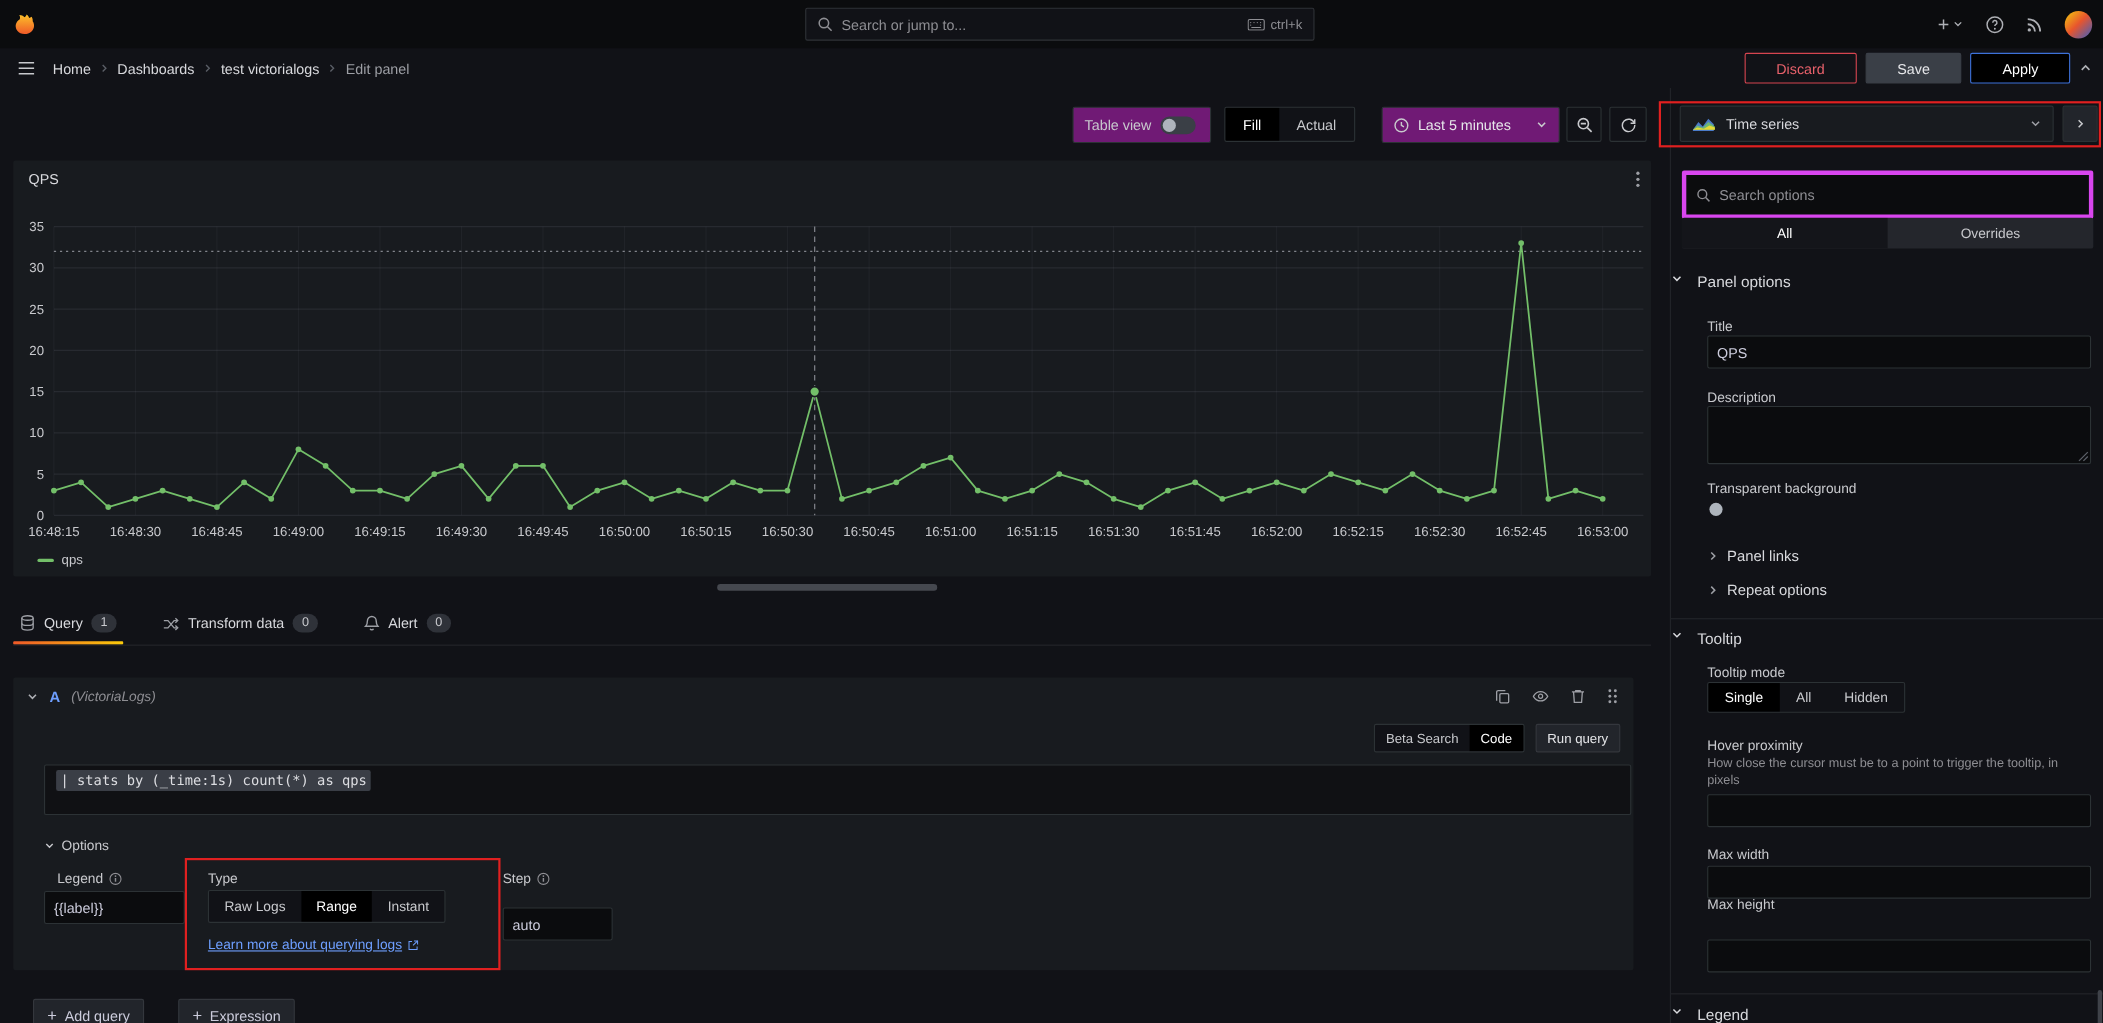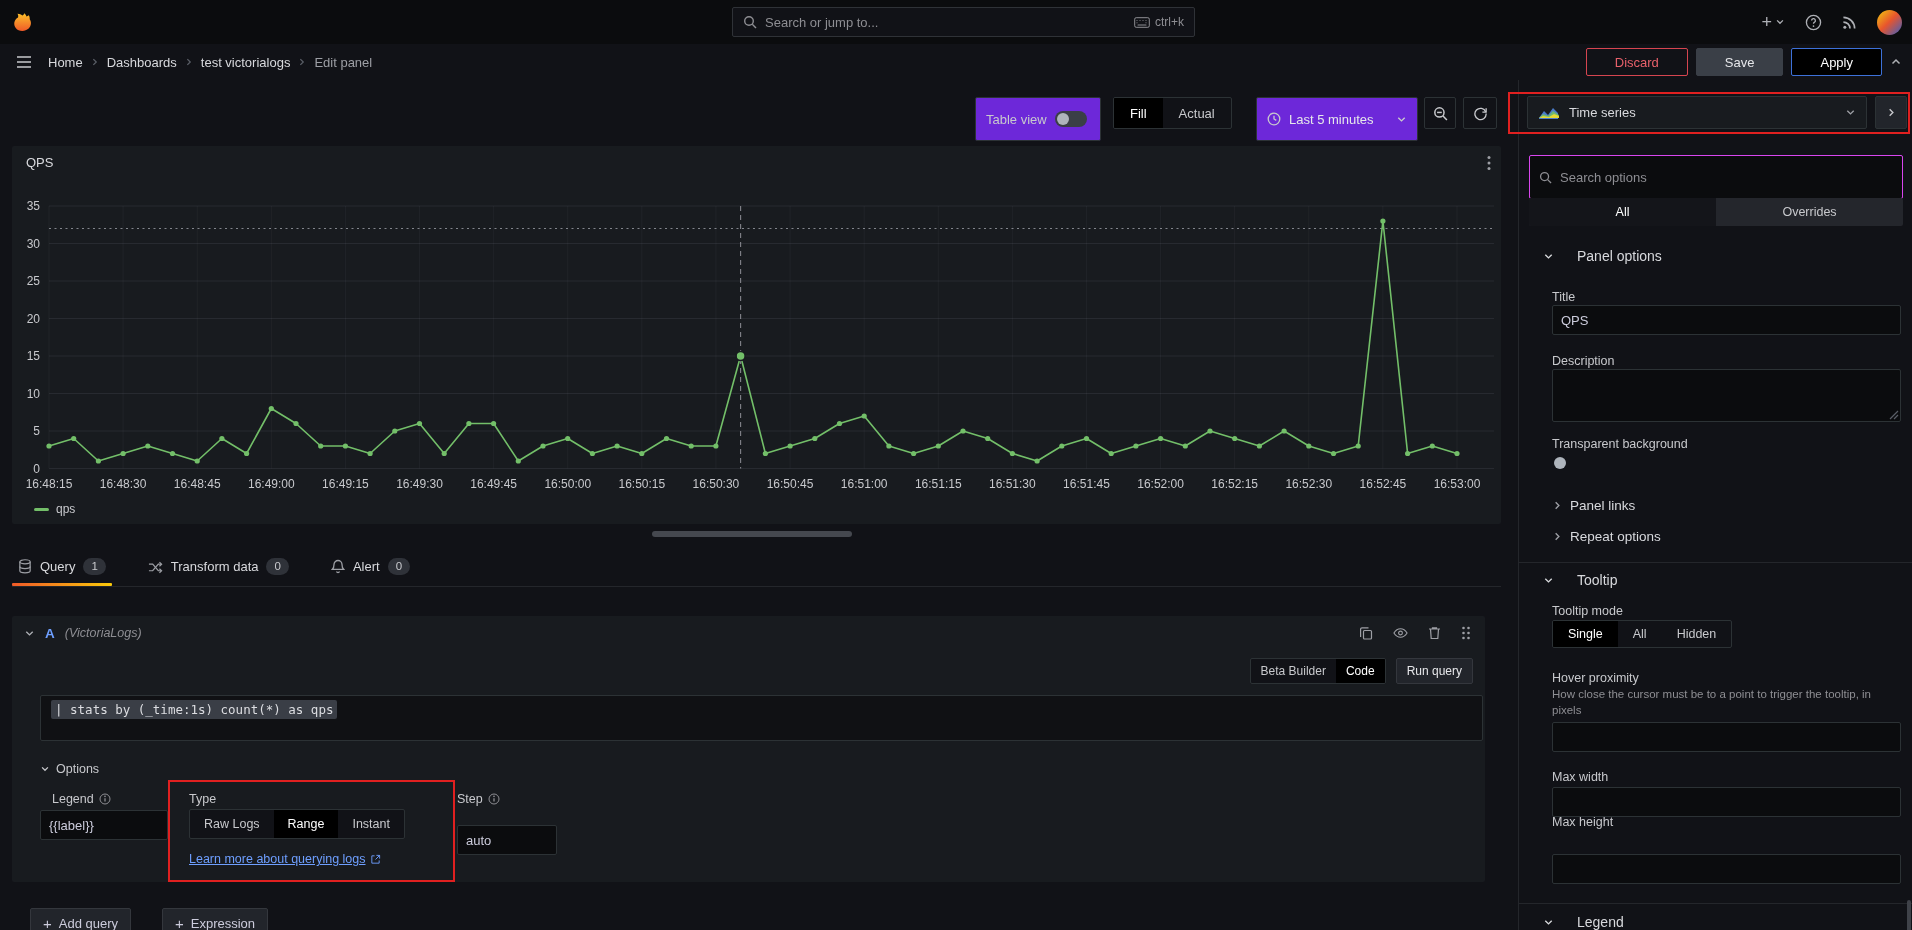--- a/index.html
+++ b/index.html
@@ -23,21 +23,21 @@
   .crumbs{display:flex;align-items:center;gap:7px;margin-left:12px}
   .crumb{color:#d8d9dd;cursor:pointer}
   .crumb-sep{color:#5a5e66;display:flex}
   .crumb-current{color:#9d9fa5}
   .crumb-actions{position:absolute;right:10px;top:4px;display:flex;align-items:center;gap:8px}
   .btn{height:28px;padding:0 28px;border-radius:2px;font-size:13px;font-family:inherit;cursor:pointer;display:inline-flex;align-items:center;border:1px solid transparent}
   .btn-danger{background:transparent;border-color:#d64550;color:#e8616b}
   .btn-secondary{background:#3a3f47;border-color:#3a3f47;color:#e6e7ea}
   .btn-primary{background:#000000;border-color:#3d71d9;color:#fff}
   
-  .ctrl{position:absolute;height:44px;border:1px solid #2c3235;border-radius:2px;display:flex;align-items:center;gap:8px;padding:0 10px;background:#6d28d9;color:#c8c9cd;cursor:pointer}
+  .ctrl{position:absolute;height:33px;border:1px solid #2c3235;border-radius:2px;display:flex;align-items:center;gap:8px;padding:0 10px;background:#701a75;color:#c8c9cd;cursor:pointer}
   .seg{position:absolute;height:32px;border:1px solid #2c3235;border-radius:2px;display:inline-flex;align-items:stretch;background:#111217;overflow:hidden}
   .seg-opt{display:flex;align-items:center;padding:0 16px;color:#c8c9cd;cursor:pointer;white-space:nowrap}
   .seg-opt.sel{background:#000000;color:#fff}
   .seg.small{height:26px}
   .seg.small .seg-opt{padding:0 10px;font-size:12px}
   .seg.mid{height:30px}
   .seg.mid .seg-opt{padding:0 14px;font-size:12.5px}
   .switch{position:relative;width:32px;height:16px;border-radius:9px;background:#3a3f46;cursor:pointer;flex:none}
   .switch::after{content:"";position:absolute;left:2px;top:2px;width:12px;height:12px;border-radius:50%;background:#aeb4bc}
   .sqbtn{position:absolute;width:32px;height:32px;border:1px solid #2c3235;border-radius:2px;background:#111217;color:#c8c9cd;display:flex;align-items:center;justify-content:center;cursor:pointer}
@@ -71,27 +71,27 @@
   .optlabel-row{position:absolute;left:28px;top:146px;display:flex;align-items:center;gap:6px;color:#c8c9cd;font-size:12.5px;cursor:pointer}
   .field-label{position:absolute;font-size:12.5px;font-weight:500;color:#c8c9cd;display:flex;align-items:center;gap:5px}
   .gf-input{background:#0b0c0e;border:1px solid #2c3235;border-radius:2px;color:#ccccdc;font-size:13px;padding:0 8px;height:30px;font-family:inherit}
   .link{color:#6e9fff;text-decoration:underline;font-size:12.5px;display:inline-flex;align-items:center;gap:4px;cursor:pointer}
   .bottom-btn{position:absolute;height:30px;padding:0 12px;background:#22252b;border:1px solid #34373d;border-radius:2px;color:#ccccdc;font-size:13px;font-family:inherit;cursor:pointer;display:inline-flex;align-items:center;gap:7px}
   
   .sidebar{position:absolute;left:1518px;top:80px;width:394px;height:850px;background:#111217;border-left:1px solid #24262b}
   .vizbtn{position:absolute;left:8px;top:16px;width:340px;height:33px;border:1px solid #2c3235;border-radius:2px;background:#181b1f;display:flex;align-items:center;gap:9px;padding:0 10px;cursor:pointer}
   .vizbtn .vname{flex:1;color:#d8d9dd;font-weight:500}
   .vizcollapse{position:absolute;left:356px;top:16px;width:32px;height:33px;border:1px solid #2c3235;border-radius:2px;background:#22252b;color:#c8c9cd;display:flex;align-items:center;justify-content:center;cursor:pointer}
-  .side-search{position:absolute;left:10px;top:75px;width:374px;height:44px;background:#0b0c0e;border:1px solid #d946ef;border-radius:2px;display:flex;align-items:center;gap:8px;padding:0 9px;color:#8e8e93}
+  .side-search{position:absolute;left:10px;top:75px;width:374px;height:44px;background:#0b0c0e;border:4px solid #d946ef;border-radius:2px;display:flex;align-items:center;gap:8px;padding:0 9px;color:#8e8e93}
   .side-search input{flex:1;background:transparent;border:none;outline:none;color:#ccccdc;font-size:13px;font-family:inherit}
   .side-search input::placeholder{color:#8e8e93}
   .filterseg{position:absolute;left:10px;top:118px;width:374px;height:28px;display:flex;background:#24262c;border-radius:2px;overflow:hidden;font-size:12.5px}
   .filterseg .half{flex:1;display:flex;align-items:center;justify-content:center;cursor:pointer;color:#c8c9cd}
   .filterseg .half.sel{background:#14151a;color:#fff}
-  .section-header{position:absolute;left:24px;display:flex;align-items:center;gap:23px;color:#d8d9dd;font-size:14px;font-weight:500;cursor:pointer}
+  .section-header{position:absolute;left:0;display:flex;gap:13px;color:#d8d9dd;font-size:14px;font-weight:500;cursor:pointer}
   .collapse-row{position:absolute;display:flex;align-items:center;gap:7px;color:#d8d9dd;font-size:13.5px;cursor:pointer}
   .side-label{position:absolute;font-size:12.5px;font-weight:500;color:#c8c9cd}
   .side-desc{position:absolute;font-size:11.5px;color:#8e8e93;line-height:1.4;width:349px}
   .side-divider{position:absolute;left:0;width:394px;height:1px;background:#24262b}
   .side-input{position:absolute;left:33px;width:349px}
   textarea.gf-input{resize:none;padding-top:5px}
   .resize-corner{position:absolute;right:2px;bottom:2px;pointer-events:none}
   .scrollthumb{position:absolute;right:1px;top:820px;width:4px;height:45px;border-radius:2px;background:#3f4249}
   
   .red-box{position:absolute;border:2px solid #e02020;pointer-events:none}
@@ -467,21 +467,21 @@
                 <circle cx="2.5" cy="12" r="1.3" fill="currentColor"></circle>
                 <circle cx="7.5" cy="12" r="1.3" fill="currentColor"></circle>
               </svg>
             </span>
           </button>
       </span>
     </div>
 
     <div class="runrow">
       <span class="seg small" style="position:static">
-        <span class="seg-opt">Beta Builder</span>
+        <span class="seg-opt">Beta Search</span>
         <span class="seg-opt sel">Code</span>
       </span>
       <button class="runbtn">Run query</button>
     </div>
 
     <div class="code-editor">
       <div class="code-line"><span class="chip">| stats by (_time:1s) count(*) as qps</span></div>
     </div>
 
     <div class="optlabel-row">

